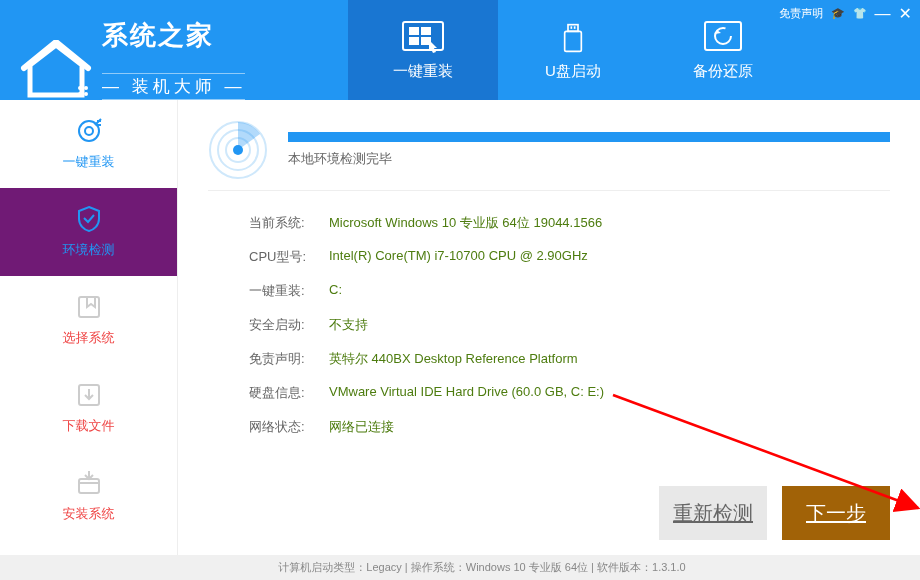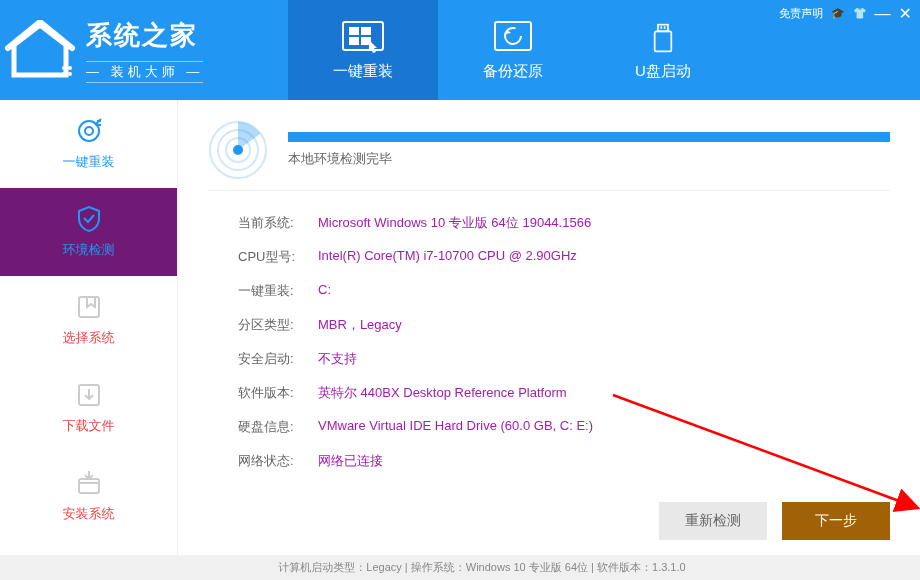--- a/index.html
+++ b/index.html
@@ -1,47 +1,47 @@
 <!DOCTYPE html>
 <html><head>
 <meta charset="utf-8">
 <style>
 * { margin: 0; padding: 0; box-sizing: border-box; font-family: "Microsoft YaHei", Arial, sans-serif; }
 body { width: 920px; height: 580px; overflow: hidden; background: #fff; }
 .topbar { height: 100px; background: #2196f3; display: flex; align-items: stretch; position: relative; }
-.logo-area { width: 288px; display: flex; align-items: center; padding-left: 4px; }
+.logo-area { width: 348px; display: flex; align-items: flex-end; padding-left: 20px; }
 .logo-icon { width: 72px; height: 60px; margin-right: 10px; }
 .logo-text { color: #fff; }
 .logo-title { font-size: 26px; font-weight: bold; letter-spacing: 2px; }
-.logo-sub { font-size: 13px; letter-spacing: 4px; border-top: 1px solid rgba(255,255,255,0.5); border-bottom: 1px solid rgba(255,255,255,0.5); margin-top: 8px; padding: 1px 0; display: inline-block; }
+.logo-sub { font-size: 17px; letter-spacing: 4px; border-top: 1px solid rgba(255,255,255,0.5); border-bottom: 1px solid rgba(255,255,255,0.5); margin-top: 20px; padding: 1px 0; display: inline-block; }
 .tabs { display: flex; align-items: flex-end; flex: 1; }
 .tab { width: 150px; height: 100px; display: flex; flex-direction: column; align-items: center; justify-content: center; color: #fff; cursor: pointer; position: relative; }
 .tab.active { background: #1976d2; }
 .tab-icon { width: 48px; height: 36px; margin-bottom: 6px; display: flex; align-items: center; justify-content: center; }
 .tab-label { font-size: 15px; }
 .top-controls { position: absolute; right: 8px; top: 4px; display: flex; align-items: center; gap: 8px; color: #fff; font-size: 11px; }
 .top-controls > * { cursor: pointer; }
 .main { display: flex; height: 455px; }
 .sidebar { width: 178px; background: #fff; border-right: 1px solid #eee; display: flex; flex-direction: column; padding-top: 0; }
 .side-item { height: 88px; display: flex; flex-direction: column; align-items: center; justify-content: center; color: #ef4444; cursor: pointer; gap: 8px; font-size: 13px; }
 .side-item.done { color: #2196f3; }
 .side-item.active { background: #701a75; color: #2196f3; }
 .side-icon { width: 28px; height: 28px; }
 .content { flex: 1; padding: 20px 30px 10px 30px; position: relative; }
 .detect-header { display: flex; align-items: center; gap: 20px; border-bottom: 1px solid #eee; padding-bottom: 10px; }
 .radar { width: 60px; height: 60px; }
 .progress-area { flex: 1; }
 .progress-bar { height: 10px; background: linear-gradient(90deg,#2196f3,#2196f3); width: 100%; border-radius: 0; }
 .progress-text { font-size: 13px; color: #666; margin-top: 8px; }
 .info-list { margin-top: 15px; padding-left: 30px; }
-.info-row { display: flex; font-size: 13px; color: #666; padding: 8px 0; }
+.info-row { display: flex; font-size: 13px; color: #666; padding: 8px 0; margin-left: 11px; }
 .info-label { width: 80px; flex-shrink: 0; }
-.info-value { color: #a21caf; }
+.info-value { color: #4d7c0f; }
 .buttons { position: absolute; right: 30px; bottom: 15px; display: flex; gap: 15px; }
-.btn { width: 108px; height: 38px; border: none; font-size: 14px; cursor: pointer; }
+.btn { width: 108px; height: 54px; border: none; font-size: 20px; cursor: pointer; text-decoration: underline; }
 .btn-gray { background: #e8e8e8; color: #666; }
 .btn-blue { background: #a16207; color: #fff; }
 .statusbar { height: 25px; background: #f0f0f0; font-size: 11px; color: #888; display: flex; align-items: center; justify-content: center; padding-left: 44px; }
 .arrow { position: absolute; pointer-events: none; }
 </style>
 </head>
 <body>
 
 <div class="topbar">
   <div class="logo-area">
@@ -67,38 +67,38 @@
             <rect x="22" y="7" width="10" height="8" fill="#fff"></rect>
             <rect x="10" y="17" width="10" height="8" fill="#fff"></rect>
             <rect x="22" y="17" width="10" height="8" fill="#fff"></rect>
             <path d="M30 20 L38 28 L35 28 L37 32 L34 33 L32 29 L30 31 Z" fill="#fff"></path>
           </svg>
       </div>
       <div class="tab-label">一键重装</div>
     </div>
     <div class="tab">
       <div class="tab-icon">
-        <svg viewBox="0 0 48 36" width="48" height="36">
-            <rect x="6" y="2" width="36" height="28" rx="2" fill="none" stroke="#fff" stroke-width="2"></rect>
-            <circle cx="24" cy="16" r="8" fill="none" stroke="#fff" stroke-width="2" stroke-dasharray="40 10"></circle>
-            <path d="M18 10 L16 14 L22 13 Z" fill="#fff"></path>
-          </svg>
-      </div>
-      <div class="tab-label">备份还原</div>
-    </div>
-    <div class="tab">
-      <div class="tab-icon">
         <svg viewBox="0 0 48 36" width="40" height="36">
             <rect x="18" y="2" width="12" height="8" fill="none" stroke="#fff" stroke-width="2"></rect>
             <rect x="14" y="10" width="20" height="24" rx="2" fill="none" stroke="#fff" stroke-width="2"></rect>
             <rect x="21" y="4" width="2" height="3" fill="#fff"></rect>
             <rect x="25" y="4" width="2" height="3" fill="#fff"></rect>
           </svg>
       </div>
       <div class="tab-label">U盘启动</div>
+    </div>
+    <div class="tab">
+      <div class="tab-icon">
+        <svg viewBox="0 0 48 36" width="48" height="36">
+            <rect x="6" y="2" width="36" height="28" rx="2" fill="none" stroke="#fff" stroke-width="2"></rect>
+            <circle cx="24" cy="16" r="8" fill="none" stroke="#fff" stroke-width="2" stroke-dasharray="40 10"></circle>
+            <path d="M18 10 L16 14 L22 13 Z" fill="#fff"></path>
+          </svg>
+      </div>
+      <div class="tab-label">备份还原</div>
     </div>
   </div>
   <div class="top-controls">
     <span>免责声明</span>
     <span>🎓</span>
     <span>👕</span>
     <span style="font-size:16px;">—</span>
     <span style="font-size:16px;">✕</span>
   </div>
 </div>
@@ -165,29 +165,25 @@
         </div>
       <div class="info-row">
           <span class="info-label">CPU型号:</span>
           <span class="info-value">Intel(R) Core(TM) i7-10700 CPU @ 2.90GHz</span>
         </div>
       <div class="info-row">
           <span class="info-label">一键重装:</span>
           <span class="info-value">C:</span>
         </div>
       <div class="info-row">
-          <span class="info-label">分区类型:</span>
-          <span class="info-value">MBR，Legacy</span>
-        </div>
-      <div class="info-row">
           <span class="info-label">安全启动:</span>
           <span class="info-value">不支持</span>
         </div>
       <div class="info-row">
-          <span class="info-label">软件版本:</span>
+          <span class="info-label">免责声明:</span>
           <span class="info-value">英特尔 440BX Desktop Reference Platform</span>
         </div>
       <div class="info-row">
           <span class="info-label">硬盘信息:</span>
           <span class="info-value">VMware Virtual IDE Hard Drive  (60.0 GB, C: E:)</span>
         </div>
       <div class="info-row">
           <span class="info-label">网络状态:</span>
           <span class="info-value">网络已连接</span>
         </div>

